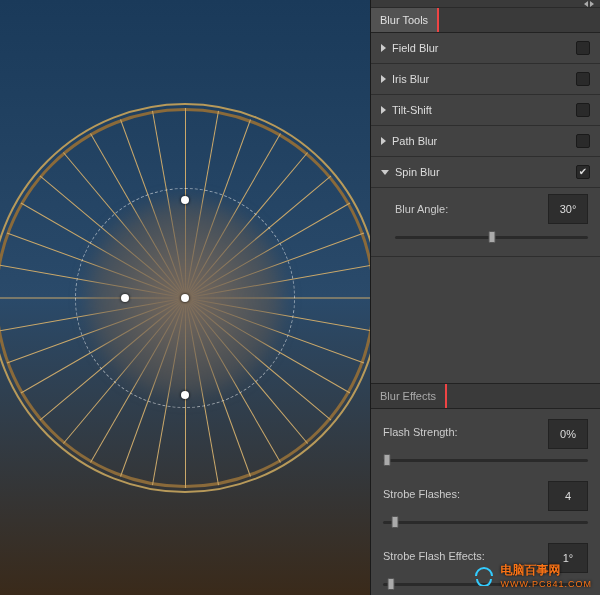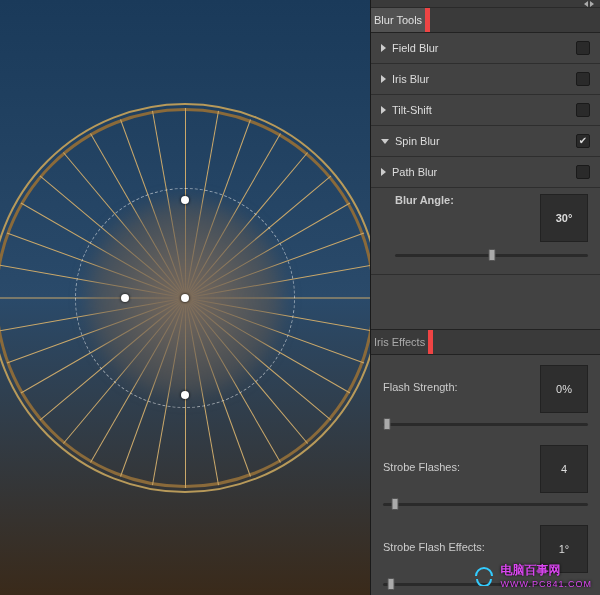--- a/index.html
+++ b/index.html
@@ -13,44 +13,44 @@
   .spoke { position: absolute; left: 50%; top: 50%; width: 1px; height: 190px; background: #caa86a; transform-origin: top center; }
   .hub-blur { position: absolute; left: 50%; top: 50%; transform: translate(-50%, -50%); width: 200px; height: 200px; border-radius: 50%; background: radial-gradient(circle, #7a6a5a 0%, rgba(100,90,80,0.5) 60%, transparent 80%); filter: blur(8px); }
   .control-handle { position: absolute; width: 8px; height: 8px; background: #fff; border-radius: 50%; transform: translate(-50%,-50%); box-shadow: 0 0 3px #000; }
   .control-ring { position: absolute; left: 50%; top: 50%; width: 220px; height: 220px; border: 1px dashed rgba(255,255,255,0.5); border-radius: 50%; transform: translate(-50%,-50%); }
 
   .panel { width: 230px; background: #3a3a3a; border-left: 1px solid #1a1a1a; display: flex; flex-direction: column; color: #c8c8c8; font-size: 11px; position: relative; }
   .panel-top-bar { height: 8px; background: #3a3a3a; border-bottom: 1px solid #2a2a2a; display:flex; justify-content:flex-end; align-items:center; padding-right:6px; }
   .collapse-icon { width: 10px; height: 6px; display:inline-block; }
   .collapse-icon svg { display:block; }
   .panel-tab-row { display: flex; background: #3a3a3a; border-bottom: 1px solid #222; }
-  .panel-tab { padding: 6px 3px; font-size: 11px; background: #4a4a4a; border-right: 5px solid #ef4444; }
+  .panel-tab { padding: 6px 9px; font-size: 11px; background: #4a4a4a; border-right: 2px solid #ef4444; }
   .panel-tab.inactive { background: #3a3a3a; color: #aaa; }
   .panel-tab.active { background: #525252; color: #e0e0e0; }
   .section-row { display: flex; align-items: center; padding: 8px 10px; border-bottom: 1px solid #2e2e2e; background: #424242; gap: 6px; }
   .disclosure { width: 0; height: 0; display: inline-block; }
   .disclosure.closed { border-top: 4px solid transparent; border-bottom: 4px solid transparent; border-left: 5px solid #ccc; }
   .disclosure.open { border-left: 4px solid transparent; border-right: 4px solid transparent; border-top: 5px solid #ccc; }
   .section-label { flex: 1; font-weight: normal; color: #ddd; }
   .checkbox { width: 14px; height: 14px; background: #2a2a2a; border: 1px solid #1a1a1a; border-radius: 2px; display:flex; align-items:center; justify-content:center; }
   .checkbox.checked::after { content: "✔"; font-size: 10px; color: #ddd; line-height: 1; }
   .param-block { padding: 6px 12px 12px 24px; background: #424242; border-bottom: 1px solid #2e2e2e; }
-  .param-row { display: flex; margin-bottom: 6px; font-weight: bold; }
+  .param-row { display: flex; align-items: center; margin-bottom: 6px; }
   .param-label { flex: 1; color: #ccc; }
-  .param-value { width: 48px; background: #2e2e2e; border: 1px solid #222; padding: 17px 4px; text-align: center; color: #ddd; font-size: 11px; }
+  .param-value { width: 40px; background: #2e2e2e; border: 1px solid #222; padding: 8px 4px; text-align: center; color: #ddd; font-size: 11px; }
   .slider { position: relative; height: 14px; width: 100%; display:flex; align-items:center; }
   .slider-track { height: 3px; background: #2a2a2a; width: 100%; border-radius: 2px; position: relative; }
   .slider-thumb { position: absolute; top: 50%; transform: translate(-50%,-50%); width: 7px; height: 12px; background: #aaa; border: 1px solid #555; border-radius: 1px; }
   .spacer { flex: 1; background: #424242; }
   .bottom-tabs { display: flex; border-top: 1px solid #222; border-bottom: 1px solid #222; background: #3a3a3a; }
   .effects-block { padding: 10px 12px 4px 12px; background: #424242; }
   .effects-label { margin-bottom: 4px; color: #ccc; }
   .effects-row { display:flex; align-items:center; gap:8px; margin-bottom:4px; }
 
-  .watermark { position: absolute; right: 8px; bottom: 6px; display:flex; align-items:center; gap:6px; color:#d946ef; font-size:12px; font-family: "Microsoft YaHei", sans-serif; text-shadow: 0 0 3px #000; z-index: 5; }
+  .watermark { position: absolute; right: 8px; bottom: 6px; display:flex; align-items:center; gap:6px; color:#f97316; font-size:12px; font-family: "Microsoft YaHei", sans-serif; text-shadow: 0 0 3px #000; z-index: 5; }
   .watermark-logo { width:20px; height:20px; position:relative; }
   .watermark-sub { font-size: 9px; letter-spacing: 1px; display:block; }
 </style>
 </head>
 <body>
 
 <div class="app">
 
   <div class="canvas-area">
     <div class="image-placeholder">
@@ -127,45 +127,45 @@
       <span class="checkbox"></span>
     </div>
 
     <div class="section-row">
       <span class="disclosure closed"></span>
       <span class="section-label">Tilt-Shift</span>
       <span class="checkbox"></span>
     </div>
 
     <div class="section-row">
+      <span class="disclosure closed"></span>
+      <span class="section-label">Path Blur</span>
+      <span class="checkbox"></span>
+    </div>
+
+    <div class="section-row">
       <span class="disclosure open"></span>
       <span class="section-label">Spin Blur</span>
       <span class="checkbox checked"></span>
-    </div>
-
-    <div class="section-row">
-      <span class="disclosure closed"></span>
-      <span class="section-label">Path Blur</span>
-      <span class="checkbox"></span>
     </div>
     <div class="param-block">
       <div class="param-row">
         <span class="param-label">Blur Angle:</span>
         <span class="param-value">30°</span>
       </div>
       <div class="slider">
         <div class="slider-track"></div>
         <div class="slider-thumb" style="left:50%"></div>
       </div>
     </div>
 
     <div class="spacer"></div>
 
     <div class="bottom-tabs">
-      <div class="panel-tab inactive">Iris Effects</div>
+      <div class="panel-tab inactive">Blur Effects</div>
     </div>
 
     <div class="effects-block">
       <div class="effects-row">
         <span class="effects-label" style="flex:1">Flash Strength:</span>
         <span class="param-value">0%</span>
       </div>
       <div class="slider">
         <div class="slider-track"></div>
         <div class="slider-thumb" style="left:2%"></div>

